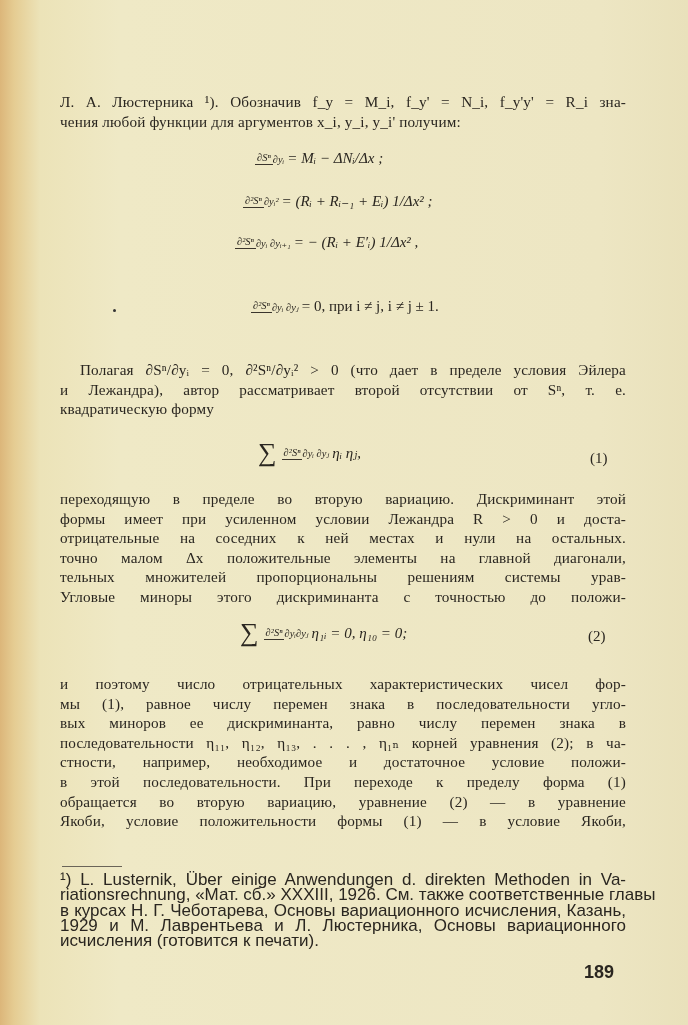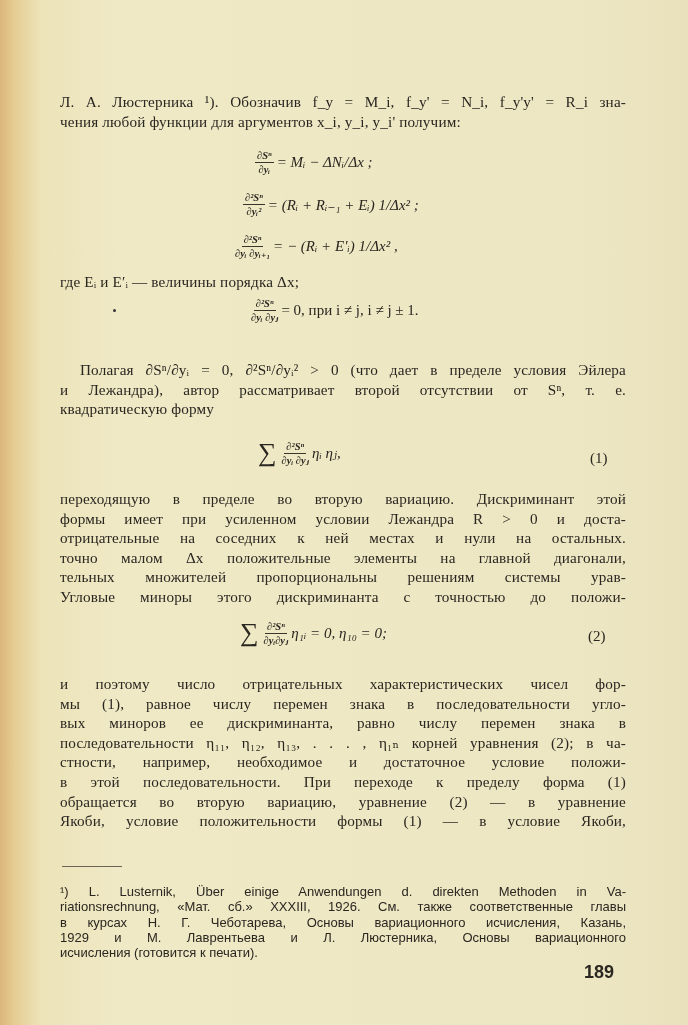--- a/index.html
+++ b/index.html
@@ -8,28 +8,28 @@
     background: linear-gradient(90deg, #dcb67a 0px, #e5cc92 14px, #ece3b8 40px, #efe9c6 120px, #ede6c3 600px, #e9e1bb 688px);
     font-family: "Liberation Serif", "DejaVu Serif", serif;
     color: #2a2620;
     position: relative;
   }
   .page { position: absolute; left: 0; top: 0; width: 688px; height: 1025px; }
   .txt { position: absolute; left: 60px; width: 566px; font-size: 15.2px; line-height: 19.6px; text-align: justify; letter-spacing: 0.15px; }
   .txt .ln { display: block; white-space: nowrap; text-align-last: justify; text-align: justify; }
   .txt .ln.last { text-align-last: left; }
   .eq { position: absolute; font-size: 15px; white-space: nowrap; display: flex; align-items: center; }
-  .frac { display: inline-flex; flex-direction: column; align-items: center; vertical-align: middle; font-size: 10.5px; font-style: italic; margin: 0 3px; line-height: 11px; font-weight: bold; }
+  .frac { display: inline-flex; align-items: center; vertical-align: middle; font-size: 10.5px; font-style: italic; margin: 0 3px; line-height: 11px; }
   .frac .num { border-bottom: 1px solid #3a352c; padding: 0 2px 1px; }
   .frac .den { padding-top: 1px; }
   .it { font-style: italic; }
   .sum { font-size: 26px; line-height: 26px; margin-right: 2px; }
   .eqnum { position: absolute; font-size: 15px; }
   .rule { position: absolute; left: 62px; top: 866px; width: 60px; border-top: 1px solid #6a6458; }
-  .foot { position: absolute; left: 60px; top: 872px; width: 566px; font-size: 13px; line-height: 15.3px; font-family: "Liberation Sans", "DejaVu Sans", sans-serif; margin-top: 12px; }
+  .foot { position: absolute; left: 60px; top: 872px; width: 566px; font-size: 17px; line-height: 15.3px; font-family: "Liberation Sans", "DejaVu Sans", sans-serif; }
   .foot .ln { display: block; white-space: nowrap; text-align: justify; text-align-last: justify; }
   .foot .ln.last { text-align-last: left; }
   .pagenum { position: absolute; left: 584px; top: 962px; font-size: 18px; font-weight: bold; font-family: "Liberation Sans", sans-serif; }
   .bullet { position: absolute; left: 113px; top: 309px; width: 3px; height: 3px; background: #333; border-radius: 50%; }
 </style>
 </head>
 <body>
 
 <div class="page">
 
@@ -55,23 +55,20 @@
   </div>
 
   <div class="eq" style="left:232px; top:234px;">
     <span class="frac">
       <span class="num">∂²Sⁿ</span>
       <span class="den">∂yᵢ ∂yᵢ₊₁</span>
     </span>
     <span class="it">= − (Rᵢ + E′ᵢ) 1/Δx² ,</span>
   </div>
 
-  <div class="txt" style="top:272px;">
-    <span class="ln last">где Eᵢ и E′ᵢ — величины порядка Δx;</span>
-  </div>
 
   <div class="bullet"></div>
 
   <div class="eq" style="left:248px; top:298px;">
     <span class="frac">
       <span class="num">∂²Sⁿ</span>
       <span class="den">∂yᵢ ∂yⱼ</span>
     </span>
     <span>= 0,  при  i ≠ j,  i ≠ j ± 1.</span>
   </div>

